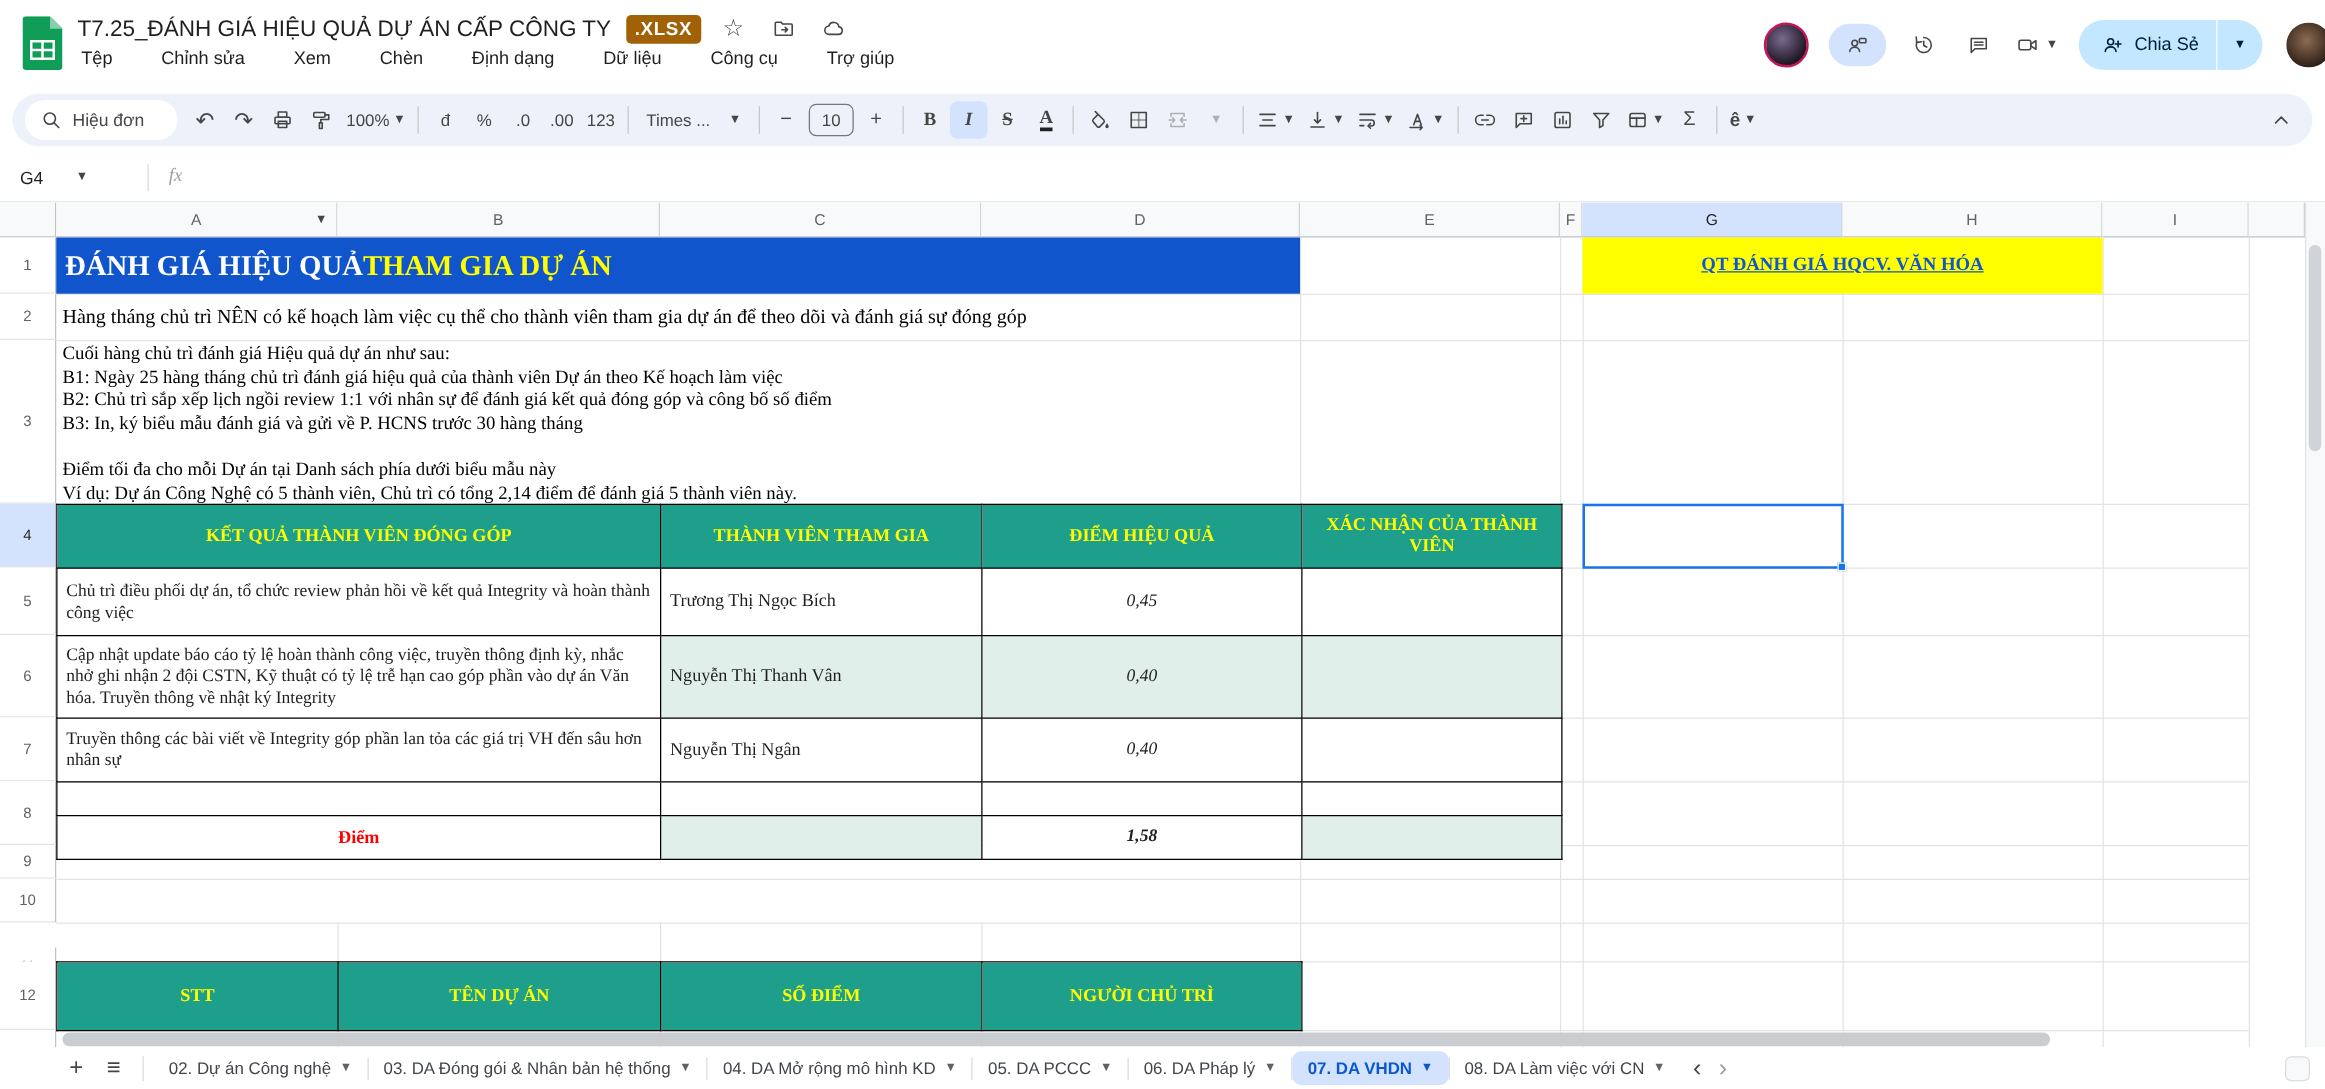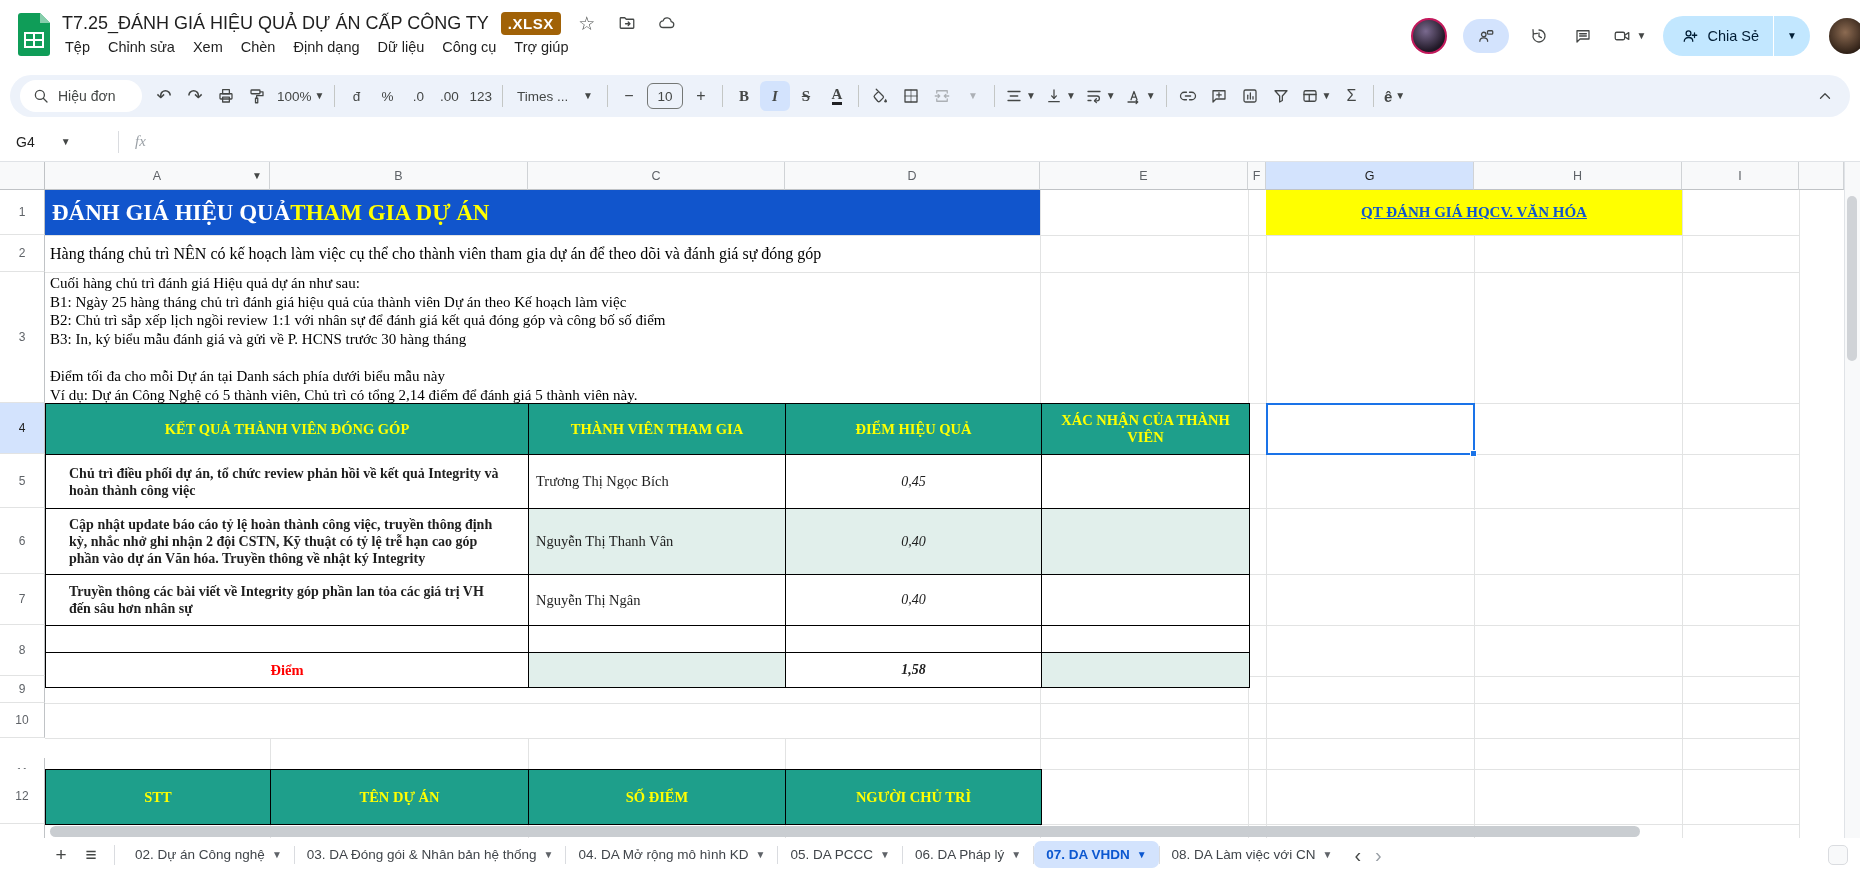--- a/index.html
+++ b/index.html
@@ -10,21 +10,21 @@
   .glyph { font-size:16px; color:#444746; line-height:1; }
   .caret { font-size:10px; color:#444746; line-height:1; }
 
   
   #topbar { position:absolute; left:0; top:0; width:1860px; height:72px; background:#fff; }
   #logo { position:absolute; left:18px; top:13px; width:32px; height:44px; cursor:pointer; }
   #titlewrap { position:absolute; left:62px; top:9px; display:flex; align-items:center; gap:12px; height:28px; }
   #doc-title { font-size:18px; color:#1f1f1f; white-space:nowrap; }
   #badge { background:#a16207; color:#fff; font-size:15px; font-weight:bold; letter-spacing:.5px;
     border-radius:4px; padding:3px 7px; }
-  #menubar { position:absolute; left:56px; top:36px; display:flex; gap:0; }
+  #menubar { position:absolute; left:56px; top:36px; display:flex; gap:21px; }
   .menu-item { font-size:14.5px; padding:3px 9px; border-radius:6px; cursor:pointer; }
   #top-right { position:absolute; right:0; top:10px; height:52px; display:flex; align-items:center; gap:16px; }
   .avatar-ring { width:36px; height:36px; border-radius:50%; border:2.5px solid #c2185b;
     background:radial-gradient(circle at 40% 35%, #7a6a8f, #201826 70%); }
   .pill-ic { width:46px; height:34px; border-radius:17px; background:#d3e3fd; display:flex;
     align-items:center; justify-content:center; }
   .tb-ic { width:28px; height:28px; display:flex; align-items:center; justify-content:center; cursor:pointer; }
   #share-btn { height:40px; background:#c2e7ff; color:#001d35; border-radius:20px;
     display:flex; align-items:center; cursor:pointer; overflow:hidden; }
   #share-main { display:flex; align-items:center; gap:9px; padding:0 14px 0 18px; font-size:14.5px; font-weight:500; }
@@ -90,21 +90,21 @@
   .freecell { position:absolute; font-family:"Liberation Serif",serif; color:#000; cursor:cell; }
   #row2-text { left:50px; top:73px; height:37px; font-size:16px; display:flex; align-items:center; white-space:nowrap; }
   #row3-text { left:50px; top:112px; font-size:15px; line-height:18.6px; white-space:pre-line; }
 
   table.sheet-tbl { position:absolute; border-collapse:collapse; table-layout:fixed;
     font-family:"Liberation Serif",serif; }
   table.sheet-tbl td { border:1px solid #000; background:#fff; overflow:hidden; cursor:cell; }
   #table1 { left:45px; top:241px; width:1204px; }
   #table1 td.hdr, #table2 td { background:#1e9f8b; color:#ffff00; font-weight:bold; font-size:14.5px;
     text-align:center; vertical-align:middle; padding:2px 6px; }
-  #table1 td.desc { font-size:14px; line-height:17px; padding:3px 23px; vertical-align:middle;font-weight:bold; }
+  #table1 td.desc { font-size:14px; line-height:17px; padding:3px 7px; vertical-align:middle; }
   #table1 td.mem { font-size:14.5px; padding:2px 7px; vertical-align:middle;margin-left:11px; }
   #table1 td.num { font-size:14px; text-align:center; vertical-align:middle;font-style:italic; }
   #table1 td.tint { background:#e1efeb; }
   #table1 td.total { color:#ff0000; font-weight:bold; font-size:14.5px; text-align:center; vertical-align:middle; }
   #table1 td.bold { font-weight:bold; }
   #table2 { left:45px; top:607px; width:996px; }
 
   #selection { position:absolute; left:1266px; top:241px; width:209px; height:52px;
     border:2px solid #1a73e8; cursor:cell; }
   #fill-handle { position:absolute; right:-4px; bottom:-4px; width:7px; height:7px;

